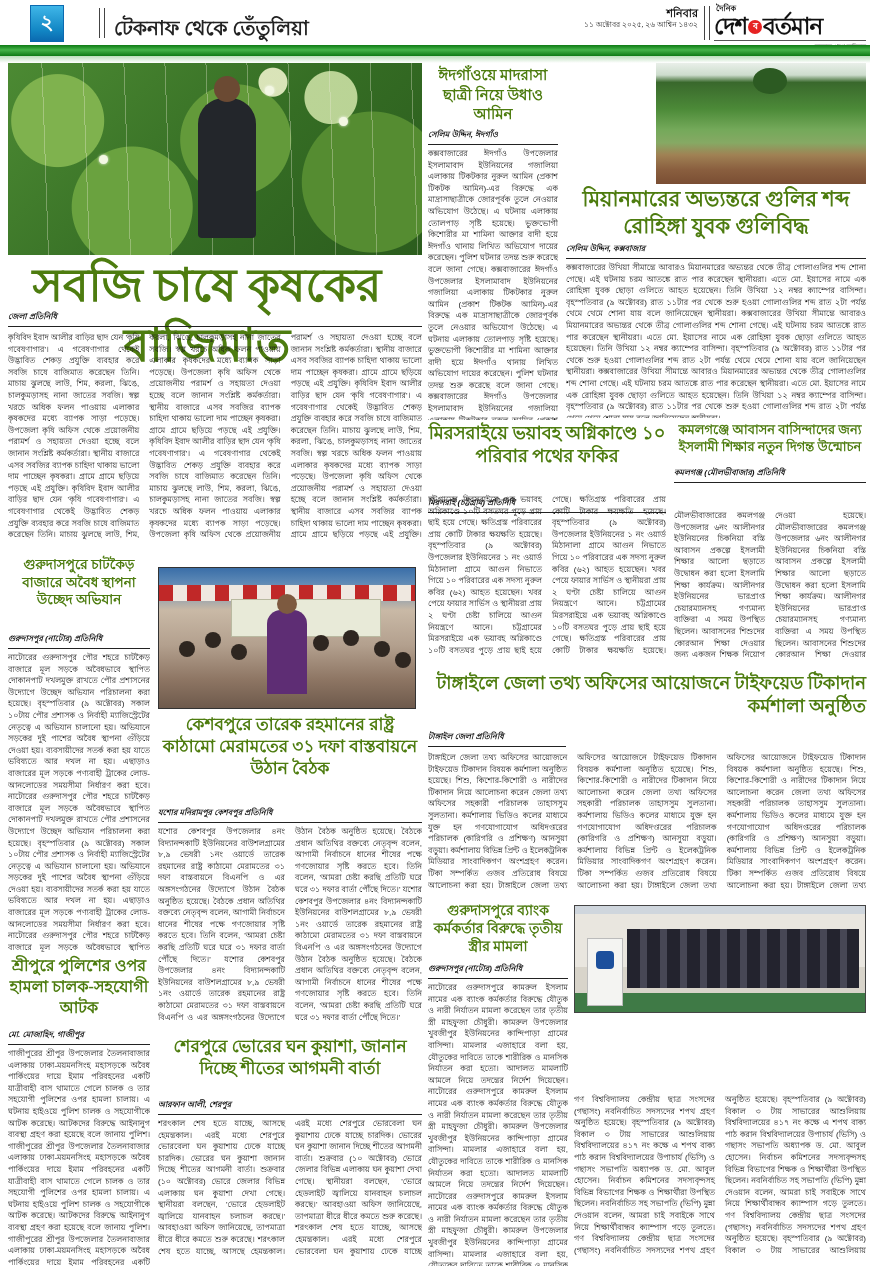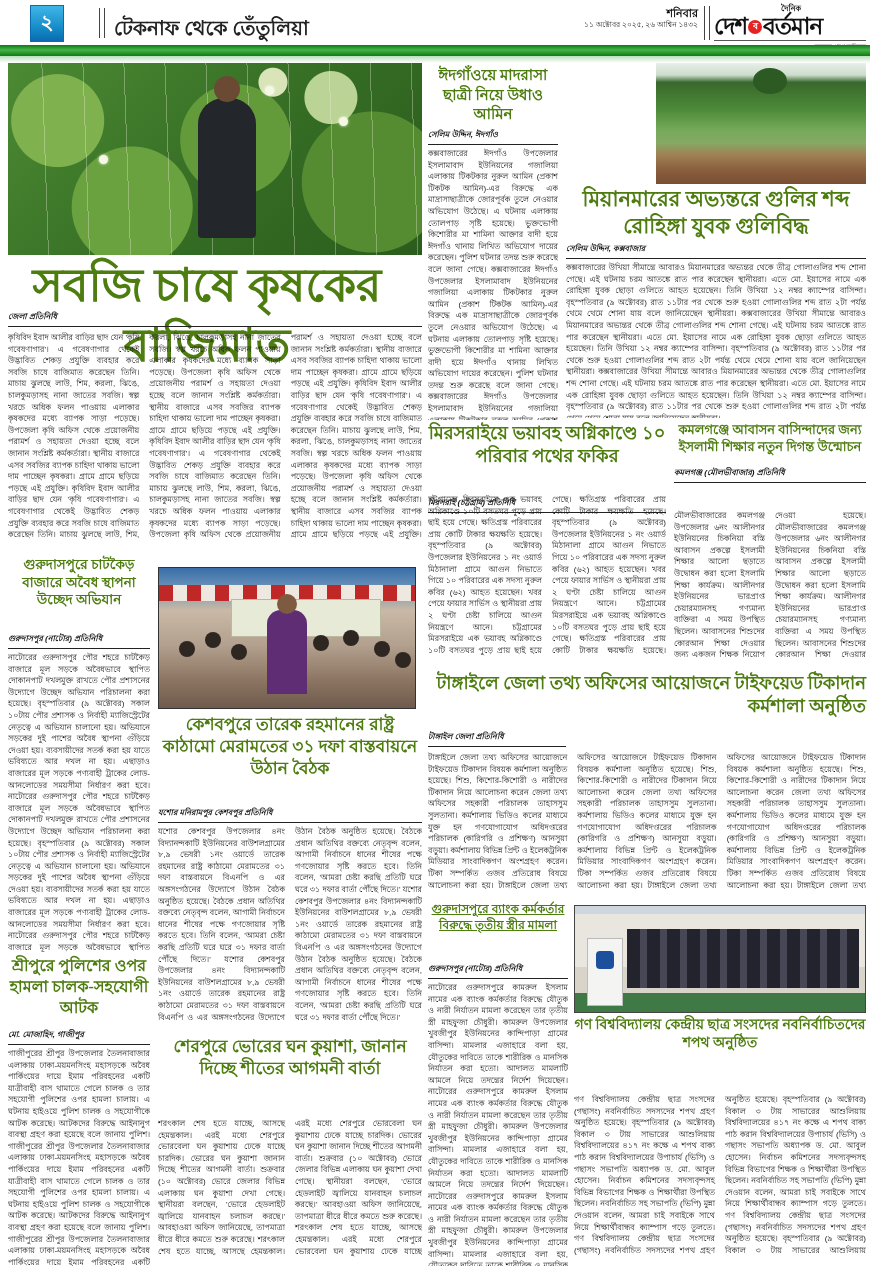--- a/index.html
+++ b/index.html
@@ -11,21 +11,21 @@
      color:#fff;font-size:20px;font-weight:bold;display:flex;align-items:center;justify-content:center;
      border:1px solid #0b6ab0;}
   .dbar{position:absolute;width:4px;border-left:1.5px solid #444;border-right:1.5px solid #444;}
   #sep1{left:99px;top:8px;height:30px;}
   #sep2{left:704px;top:6px;height:34px;}
   #section-title{position:absolute;left:114px;top:13px;font-size:20px;font-weight:bold;color:#222;}
   #dateblock{position:absolute;left:538px;top:6px;width:160px;text-align:right;line-height:1.3;}
   #weekday{font-size:11px;font-weight:bold;}
   #dateline{font-size:7.5px;color:#222;}
   #logoblock{position:absolute;left:714px;top:2px;width:152px;}
-  #logo-prefix{font-size:8px;font-weight:bold;color:#111;display:block;margin-left:2px;text-align:center;}
+  #logo-prefix{font-size:8px;font-weight:bold;color:#111;display:block;margin-left:2px;}
   #logo-main{font-size:23px;font-weight:bold;letter-spacing:-1px;line-height:1;display:flex;align-items:center;gap:1px;}
   #logo-circle{display:inline-flex;width:14px;height:14px;border-radius:50%;background:#e62222;
      color:#fff;font-size:9px;align-items:center;justify-content:center;font-weight:bold;}
   #tagline{display:block;margin-top:2px;border-top:1px solid #555;font-size:6.5px;text-align:right;color:#333;padding-top:1px;}
   #greenbar{position:absolute;left:0;top:45px;width:870px;height:11px;
      background:linear-gradient(180deg,#0e7a14 0%,#45b449 45%,#0e7a14 100%);}
   #greenfade{position:absolute;left:0;top:56px;width:870px;height:7px;
      background:linear-gradient(180deg,#bcdfbc,#ffffff);}
   
   .headline{position:absolute;text-align:center;font-weight:bold;color:#4d7c0f;line-height:1.3;}
@@ -127,20 +127,21 @@
     <div class="head-dot" style="left:92%;top:60%;"></div>
     <div id="speaker">
       <div id="speaker-head"></div>
     </div>
   </div>
   <div class="headline" style="left:158px;top:714px;width:264px;font-size:17px;">কেশবপুরে তারেক রহমানের রাষ্ট্র কাঠামো মেরামতের ৩১ দফা বাস্তবায়নে উঠান বৈঠক</div>
   <div class="byline" style="left:158px;top:806px;width:264px;">যশোর মনিরামপুর কেশবপুর প্রতিনিধি</div>
   <div class="body c2" style="left:158px;top:826px;width:264px;height:204px;">যশোর কেশবপুর উপজেলার ৪নং বিদ্যানন্দকাটি ইউনিয়নের বাউশলগ্রামের ৮,৯ ভেষরী ১নং ওয়ার্ডে তারেক রহমানের রাষ্ট্র কাঠামো মেরামতের ৩১ দফা বাস্তবায়নে বিএনপি ও এর অঙ্গসংগঠনের উদ্যোগে উঠান বৈঠক অনুষ্ঠিত হয়েছে। বৈঠকে প্রধান অতিথির বক্তব্যে নেতৃবৃন্দ বলেন, আগামী নির্বাচনে ধানের শীষের পক্ষে গণজোয়ার সৃষ্টি করতে হবে। তিনি বলেন, 'আমরা চেষ্টা করছি প্রতিটি ঘরে ঘরে ৩১ দফার বার্তা পৌঁছে দিতে।' যশোর কেশবপুর উপজেলার ৪নং বিদ্যানন্দকাটি ইউনিয়নের বাউশলগ্রামের ৮,৯ ভেষরী ১নং ওয়ার্ডে তারেক রহমানের রাষ্ট্র কাঠামো মেরামতের ৩১ দফা বাস্তবায়নে বিএনপি ও এর অঙ্গসংগঠনের উদ্যোগে উঠান বৈঠক অনুষ্ঠিত হয়েছে। বৈঠকে প্রধান অতিথির বক্তব্যে নেতৃবৃন্দ বলেন, আগামী নির্বাচনে ধানের শীষের পক্ষে গণজোয়ার সৃষ্টি করতে হবে। তিনি বলেন, 'আমরা চেষ্টা করছি প্রতিটি ঘরে ঘরে ৩১ দফার বার্তা পৌঁছে দিতে।' যশোর কেশবপুর উপজেলার ৪নং বিদ্যানন্দকাটি ইউনিয়নের বাউশলগ্রামের ৮,৯ ভেষরী ১নং ওয়ার্ডে তারেক রহমানের রাষ্ট্র কাঠামো মেরামতের ৩১ দফা বাস্তবায়নে বিএনপি ও এর অঙ্গসংগঠনের উদ্যোগে উঠান বৈঠক অনুষ্ঠিত হয়েছে। বৈঠকে প্রধান অতিথির বক্তব্যে নেতৃবৃন্দ বলেন, আগামী নির্বাচনে ধানের শীষের পক্ষে গণজোয়ার সৃষ্টি করতে হবে। তিনি বলেন, 'আমরা চেষ্টা করছি প্রতিটি ঘরে ঘরে ৩১ দফার বার্তা পৌঁছে দিতে।'</div>
 
   <div class="headline" style="left:158px;top:1036px;width:264px;font-size:17px;">শেরপুরে ভোরের ঘন কুয়াশা, জানান দিচ্ছে শীতের আগমনী বার্তা</div>
+  <div class="byline" style="left:158px;top:1098px;width:264px;">আরফান আলী, শেরপুর</div>
   <div class="body c2" style="left:158px;top:1118px;width:264px;height:148px;">শরৎকাল শেষ হতে যাচ্ছে, আসছে হেমন্তকাল। এরই মধ্যে শেরপুরে ভোরবেলা ঘন কুয়াশায় ঢেকে যাচ্ছে চারদিক। ভোরের ঘন কুয়াশা জানান দিচ্ছে শীতের আগমনী বার্তা। শুক্রবার (১০ অক্টোবর) ভোরে জেলার বিভিন্ন এলাকায় ঘন কুয়াশা দেখা গেছে। স্থানীয়রা বলছেন, 'ভোরে হেডলাইট জ্বালিয়ে যানবাহন চলাচল করছে।' আবহাওয়া অফিস জানিয়েছে, তাপমাত্রা ধীরে ধীরে কমতে শুরু করেছে। শরৎকাল শেষ হতে যাচ্ছে, আসছে হেমন্তকাল। এরই মধ্যে শেরপুরে ভোরবেলা ঘন কুয়াশায় ঢেকে যাচ্ছে চারদিক। ভোরের ঘন কুয়াশা জানান দিচ্ছে শীতের আগমনী বার্তা। শুক্রবার (১০ অক্টোবর) ভোরে জেলার বিভিন্ন এলাকায় ঘন কুয়াশা দেখা গেছে। স্থানীয়রা বলছেন, 'ভোরে হেডলাইট জ্বালিয়ে যানবাহন চলাচল করছে।' আবহাওয়া অফিস জানিয়েছে, তাপমাত্রা ধীরে ধীরে কমতে শুরু করেছে। শরৎকাল শেষ হতে যাচ্ছে, আসছে হেমন্তকাল। এরই মধ্যে শেরপুরে ভোরবেলা ঘন কুয়াশায় ঢেকে যাচ্ছে চারদিক। ভোরের ঘন কুয়াশা জানান দিচ্ছে শীতের আগমনী বার্তা। শুক্রবার (১০ অক্টোবর) ভোরে জেলার বিভিন্ন এলাকায় ঘন কুয়াশা দেখা গেছে। স্থানীয়রা বলছেন, 'ভোরে হেডলাইট জ্বালিয়ে যানবাহন চলাচল করছে।' আবহাওয়া অফিস জানিয়েছে, তাপমাত্রা ধীরে ধীরে কমতে শুরু করেছে।</div>
 
   <div class="headline" style="left:428px;top:66px;width:130px;font-size:15px;">ঈদগাঁওয়ে মাদরাসা ছাত্রী নিয়ে উধাও আমিন</div>
   <div class="byline" style="left:428px;top:128px;width:130px;">সেলিম উদ্দিন, ঈদগাঁও</div>
   <div class="body" style="left:428px;top:148px;width:130px;height:272px;">কক্সবাজারের ঈদগাঁও উপজেলার ইসলামাবাদ ইউনিয়নের গজালিয়া এলাকায় টিকটকার নুরুল আমিন (প্রকাশ টিকটক আমিন)-এর বিরুদ্ধে এক মাদ্রাসাছাত্রীকে জোরপূর্বক তুলে নেওয়ার অভিযোগ উঠেছে। এ ঘটনায় এলাকায় তোলপাড় সৃষ্টি হয়েছে। ভুক্তভোগী কিশোরীর মা শামিনা আক্তার বাদী হয়ে ঈদগাঁও থানায় লিখিত অভিযোগ দায়ের করেছেন। পুলিশ ঘটনার তদন্ত শুরু করেছে বলে জানা গেছে। কক্সবাজারের ঈদগাঁও উপজেলার ইসলামাবাদ ইউনিয়নের গজালিয়া এলাকায় টিকটকার নুরুল আমিন (প্রকাশ টিকটক আমিন)-এর বিরুদ্ধে এক মাদ্রাসাছাত্রীকে জোরপূর্বক তুলে নেওয়ার অভিযোগ উঠেছে। এ ঘটনায় এলাকায় তোলপাড় সৃষ্টি হয়েছে। ভুক্তভোগী কিশোরীর মা শামিনা আক্তার বাদী হয়ে ঈদগাঁও থানায় লিখিত অভিযোগ দায়ের করেছেন। পুলিশ ঘটনার তদন্ত শুরু করেছে বলে জানা গেছে। কক্সবাজারের ঈদগাঁও উপজেলার ইসলামাবাদ ইউনিয়নের গজালিয়া এলাকায় টিকটকার নুরুল আমিন (প্রকাশ টিকটক আমিন)-এর বিরুদ্ধে এক মাদ্রাসাছাত্রীকে জোরপূর্বক তুলে নেওয়ার অভিযোগ উঠেছে। এ ঘটনায় এলাকায় তোলপাড় সৃষ্টি হয়েছে। ভুক্তভোগী কিশোরীর মা শামিনা আক্তার বাদী হয়ে ঈদগাঁও থানায় লিখিত অভিযোগ দায়ের করেছেন। পুলিশ ঘটনার তদন্ত শুরু করেছে বলে জানা গেছে।</div>
 
   <div class="photo" id="hills-photo">
     <div id="hill-tree"></div>
   </div>
   <div class="headline" style="left:566px;top:186px;width:300px;font-size:21px;">মিয়ানমারের অভ্যন্তরে গুলির শব্দ রোহিঙ্গা যুবক গুলিবিদ্ধ</div>
@@ -152,26 +153,25 @@
   <div class="body c2" style="left:428px;top:494px;width:238px;height:172px;">চট্টগ্রামের মিরসরাইয়ে এক ভয়াবহ অগ্নিকাণ্ডে ১০টি বসতঘর পুড়ে প্রায় ছাই হয়ে গেছে। ক্ষতিগ্রস্ত পরিবারের প্রায় কোটি টাকার ক্ষয়ক্ষতি হয়েছে। বৃহস্পতিবার (৯ অক্টোবর) উপজেলার ইউনিয়নের ১ নং ওয়ার্ড মিঠানালা গ্রামে আগুন নিভাতে গিয়ে ১০ পরিবারের এক সদস্য নুরুল কবির (৬২) আহত হয়েছেন। খবর পেয়ে ফায়ার সার্ভিস ও স্থানীয়রা প্রায় ২ ঘণ্টা চেষ্টা চালিয়ে আগুন নিয়ন্ত্রণে আনে। চট্টগ্রামের মিরসরাইয়ে এক ভয়াবহ অগ্নিকাণ্ডে ১০টি বসতঘর পুড়ে প্রায় ছাই হয়ে গেছে। ক্ষতিগ্রস্ত পরিবারের প্রায় কোটি টাকার ক্ষয়ক্ষতি হয়েছে। বৃহস্পতিবার (৯ অক্টোবর) উপজেলার ইউনিয়নের ১ নং ওয়ার্ড মিঠানালা গ্রামে আগুন নিভাতে গিয়ে ১০ পরিবারের এক সদস্য নুরুল কবির (৬২) আহত হয়েছেন। খবর পেয়ে ফায়ার সার্ভিস ও স্থানীয়রা প্রায় ২ ঘণ্টা চেষ্টা চালিয়ে আগুন নিয়ন্ত্রণে আনে। চট্টগ্রামের মিরসরাইয়ে এক ভয়াবহ অগ্নিকাণ্ডে ১০টি বসতঘর পুড়ে প্রায় ছাই হয়ে গেছে। ক্ষতিগ্রস্ত পরিবারের প্রায় কোটি টাকার ক্ষয়ক্ষতি হয়েছে। বৃহস্পতিবার (৯ অক্টোবর) উপজেলার ইউনিয়নের ১ নং ওয়ার্ড মিঠানালা গ্রামে আগুন নিভাতে গিয়ে ১০ পরিবারের এক সদস্য নুরুল কবির (৬২) আহত হয়েছেন। খবর পেয়ে ফায়ার সার্ভিস ও স্থানীয়রা প্রায় ২ ঘণ্টা চেষ্টা চালিয়ে আগুন নিয়ন্ত্রণে আনে।</div>
 
   <div class="headline" style="left:674px;top:422px;width:192px;font-size:13px;">কমলগঞ্জে আবাসন বাসিন্দাদের জন্য ইসলামী শিক্ষার নতুন দিগন্ত উন্মোচন</div>
   <div class="byline" style="left:674px;top:466px;width:192px;">কমলগঞ্জ (মৌলভীবাজার) প্রতিনিধি</div>
   <div class="body c2" style="left:674px;top:510px;width:192px;height:156px;">মৌলভীবাজারের কমলগঞ্জ উপজেলার ৬নং আলীনগর ইউনিয়নের চিকনিয়া বস্তি আবাসন প্রকল্পে ইসলামী শিক্ষার আলো ছড়াতে উদ্বোধন করা হলো ইসলামি শিক্ষা কার্যক্রম। আলীনগর ইউনিয়নের ভারপ্রাপ্ত চেয়ারম্যানসহ গণ্যমান্য ব্যক্তিরা এ সময় উপস্থিত ছিলেন। আবাসনের শিশুদের কোরআন শিক্ষা দেওয়ার জন্য একজন শিক্ষক নিয়োগ দেওয়া হয়েছে। মৌলভীবাজারের কমলগঞ্জ উপজেলার ৬নং আলীনগর ইউনিয়নের চিকনিয়া বস্তি আবাসন প্রকল্পে ইসলামী শিক্ষার আলো ছড়াতে উদ্বোধন করা হলো ইসলামি শিক্ষা কার্যক্রম। আলীনগর ইউনিয়নের ভারপ্রাপ্ত চেয়ারম্যানসহ গণ্যমান্য ব্যক্তিরা এ সময় উপস্থিত ছিলেন। আবাসনের শিশুদের কোরআন শিক্ষা দেওয়ার জন্য একজন শিক্ষক নিয়োগ দেওয়া হয়েছে। মৌলভীবাজারের কমলগঞ্জ উপজেলার ৬নং আলীনগর ইউনিয়নের চিকনিয়া বস্তি আবাসন প্রকল্পে ইসলামী শিক্ষার আলো ছড়াতে উদ্বোধন করা হলো ইসলামি শিক্ষা কার্যক্রম। আলীনগর ইউনিয়নের ভারপ্রাপ্ত চেয়ারম্যানসহ গণ্যমান্য ব্যক্তিরা এ সময় উপস্থিত ছিলেন। আবাসনের শিশুদের কোরআন শিক্ষা দেওয়ার জন্য একজন শিক্ষক নিয়োগ দেওয়া হয়েছে।</div>
 
   <div class="headline" style="left:428px;top:672px;width:438px;font-size:18px;text-align:right;">টাঙ্গাইলে জেলা তথ্য অফিসের আয়োজনে টাইফয়েড টিকাদান কর্মশালা অনুষ্ঠিত</div>
   <div class="byline" style="left:428px;top:730px;width:138px;">টাঙ্গাইল জেলা প্রতিনিধি</div>
   <div class="body c3" style="left:428px;top:752px;width:438px;height:146px;">টাঙ্গাইলে জেলা তথ্য অফিসের আয়োজনে টাইফয়েড টিকাদান বিষয়ক কর্মশালা অনুষ্ঠিত হয়েছে। শিশু, কিশোর-কিশোরী ও নারীদের টিকাদান নিয়ে আলোচনা করেন জেলা তথ্য অফিসের সহকারী পরিচালক তাহাসসুম সুলতানা। কর্মশালায় ভিডিও কলের মাধ্যমে যুক্ত হন গণযোগাযোগ অধিদপ্তরের পরিচালক (কারিগরি ও প্রশিক্ষণ) আনসুয়া বড়ুয়া। কর্মশালায় বিভিন্ন প্রিন্ট ও ইলেকট্রনিক মিডিয়ার সাংবাদিকগণ অংশগ্রহণ করেন। টিকা সম্পর্কিত গুজব প্রতিরোধ বিষয়ে আলোচনা করা হয়। টাঙ্গাইলে জেলা তথ্য অফিসের আয়োজনে টাইফয়েড টিকাদান বিষয়ক কর্মশালা অনুষ্ঠিত হয়েছে। শিশু, কিশোর-কিশোরী ও নারীদের টিকাদান নিয়ে আলোচনা করেন জেলা তথ্য অফিসের সহকারী পরিচালক তাহাসসুম সুলতানা। কর্মশালায় ভিডিও কলের মাধ্যমে যুক্ত হন গণযোগাযোগ অধিদপ্তরের পরিচালক (কারিগরি ও প্রশিক্ষণ) আনসুয়া বড়ুয়া। কর্মশালায় বিভিন্ন প্রিন্ট ও ইলেকট্রনিক মিডিয়ার সাংবাদিকগণ অংশগ্রহণ করেন। টিকা সম্পর্কিত গুজব প্রতিরোধ বিষয়ে আলোচনা করা হয়। টাঙ্গাইলে জেলা তথ্য অফিসের আয়োজনে টাইফয়েড টিকাদান বিষয়ক কর্মশালা অনুষ্ঠিত হয়েছে। শিশু, কিশোর-কিশোরী ও নারীদের টিকাদান নিয়ে আলোচনা করেন জেলা তথ্য অফিসের সহকারী পরিচালক তাহাসসুম সুলতানা। কর্মশালায় ভিডিও কলের মাধ্যমে যুক্ত হন গণযোগাযোগ অধিদপ্তরের পরিচালক (কারিগরি ও প্রশিক্ষণ) আনসুয়া বড়ুয়া। কর্মশালায় বিভিন্ন প্রিন্ট ও ইলেকট্রনিক মিডিয়ার সাংবাদিকগণ অংশগ্রহণ করেন। টিকা সম্পর্কিত গুজব প্রতিরোধ বিষয়ে আলোচনা করা হয়। টাঙ্গাইলে জেলা তথ্য অফিসের আয়োজনে টাইফয়েড টিকাদান বিষয়ক কর্মশালা অনুষ্ঠিত হয়েছে। শিশু, কিশোর-কিশোরী ও নারীদের টিকাদান নিয়ে আলোচনা করেন জেলা তথ্য অফিসের সহকারী পরিচালক তাহাসসুম সুলতানা। কর্মশালায় ভিডিও কলের মাধ্যমে যুক্ত হন গণযোগাযোগ অধিদপ্তরের পরিচালক (কারিগরি ও প্রশিক্ষণ) আনসুয়া বড়ুয়া। কর্মশালায় বিভিন্ন প্রিন্ট ও ইলেকট্রনিক মিডিয়ার সাংবাদিকগণ অংশগ্রহণ করেন। টিকা সম্পর্কিত গুজব প্রতিরোধ বিষয়ে আলোচনা করা হয়।</div>
 
-  <div class="headline" style="left:428px;top:902px;width:140px;font-size:12px;text-decoration:underline;">গুরুদাসপুরে ব্যাংক কর্মকর্তার বিরুদ্ধে তৃতীয় স্ত্রীর মামলা</div>
+  <div class="headline" style="left:428px;top:902px;width:140px;font-size:14px;">গুরুদাসপুরে ব্যাংক কর্মকর্তার বিরুদ্ধে তৃতীয় স্ত্রীর মামলা</div>
   <div class="byline" style="left:428px;top:962px;width:140px;">গুরুদাসপুর (নাটোর) প্রতিনিধি</div>
   <div class="body" style="left:428px;top:982px;width:140px;height:284px;">নাটোরের গুরুদাসপুরে কামরুল ইসলাম নামের এক ব্যাংক কর্মকর্তার বিরুদ্ধে যৌতুক ও নারী নির্যাতন মামলা করেছেন তার তৃতীয় স্ত্রী মাহফুজা চৌধুরী। কামরুল উপজেলার খুবজীপুর ইউনিয়নের কান্দিপাড়া গ্রামের বাসিন্দা। মামলার এজাহারে বলা হয়, যৌতুকের দাবিতে তাকে শারীরিক ও মানসিক নির্যাতন করা হতো। আদালত মামলাটি আমলে নিয়ে তদন্তের নির্দেশ দিয়েছেন। নাটোরের গুরুদাসপুরে কামরুল ইসলাম নামের এক ব্যাংক কর্মকর্তার বিরুদ্ধে যৌতুক ও নারী নির্যাতন মামলা করেছেন তার তৃতীয় স্ত্রী মাহফুজা চৌধুরী। কামরুল উপজেলার খুবজীপুর ইউনিয়নের কান্দিপাড়া গ্রামের বাসিন্দা। মামলার এজাহারে বলা হয়, যৌতুকের দাবিতে তাকে শারীরিক ও মানসিক নির্যাতন করা হতো। আদালত মামলাটি আমলে নিয়ে তদন্তের নির্দেশ দিয়েছেন। নাটোরের গুরুদাসপুরে কামরুল ইসলাম নামের এক ব্যাংক কর্মকর্তার বিরুদ্ধে যৌতুক ও নারী নির্যাতন মামলা করেছেন তার তৃতীয় স্ত্রী মাহফুজা চৌধুরী। কামরুল উপজেলার খুবজীপুর ইউনিয়নের কান্দিপাড়া গ্রামের বাসিন্দা। মামলার এজাহারে বলা হয়, যৌতুকের দাবিতে তাকে শারীরিক ও মানসিক নির্যাতন করা হতো। আদালত মামলাটি আমলে নিয়ে তদন্তের নির্দেশ দিয়েছেন।</div>
 
   <div class="photo" id="oath-photo">
     <div id="oath-row"></div>
     <div id="podium">
       <div id="podium-logo"></div>
     </div>
   </div>
-  <div class="headline" style="left:574px;top:1016px;width:292px;font-size:14px;">গণ বিশ্ববিদ্যালয় কেন্দ্রীয় ছাত্র সংসদের নবনির্বাচিতদের শপথ অনুষ্ঠিত</div>
   <div class="body c2" style="left:574px;top:1094px;width:292px;height:172px;">গণ বিশ্ববিদ্যালয় কেন্দ্রীয় ছাত্র সংসদের (গছাসং) নবনির্বাচিত সদস্যদের শপথ গ্রহণ অনুষ্ঠিত হয়েছে। বৃহস্পতিবার (৯ অক্টোবর) বিকাল ৩ টায় সাভারের আশুলিয়ায় বিশ্ববিদ্যালয়ের ৪১৭ নং কক্ষে এ শপথ বাক্য পাঠ করান বিশ্ববিদ্যালয়ের উপাচার্য (ভিসি) ও গছাসং সভাপতি অধ্যাপক ড. মো. আবুল হোসেন। নির্বাচন কমিশনের সদস্যবৃন্দসহ বিভিন্ন বিভাগের শিক্ষক ও শিক্ষার্থীরা উপস্থিত ছিলেন। নবনির্বাচিত সহ সভাপতি (ভিপি) মুন্না দেওয়ান বলেন, আমরা চাই সবাইকে সাথে নিয়ে শিক্ষার্থীবান্ধব ক্যাম্পাস গড়ে তুলতে। গণ বিশ্ববিদ্যালয় কেন্দ্রীয় ছাত্র সংসদের (গছাসং) নবনির্বাচিত সদস্যদের শপথ গ্রহণ অনুষ্ঠিত হয়েছে। বৃহস্পতিবার (৯ অক্টোবর) বিকাল ৩ টায় সাভারের আশুলিয়ায় বিশ্ববিদ্যালয়ের ৪১৭ নং কক্ষে এ শপথ বাক্য পাঠ করান বিশ্ববিদ্যালয়ের উপাচার্য (ভিসি) ও গছাসং সভাপতি অধ্যাপক ড. মো. আবুল হোসেন। নির্বাচন কমিশনের সদস্যবৃন্দসহ বিভিন্ন বিভাগের শিক্ষক ও শিক্ষার্থীরা উপস্থিত ছিলেন। নবনির্বাচিত সহ সভাপতি (ভিপি) মুন্না দেওয়ান বলেন, আমরা চাই সবাইকে সাথে নিয়ে শিক্ষার্থীবান্ধব ক্যাম্পাস গড়ে তুলতে। গণ বিশ্ববিদ্যালয় কেন্দ্রীয় ছাত্র সংসদের (গছাসং) নবনির্বাচিত সদস্যদের শপথ গ্রহণ অনুষ্ঠিত হয়েছে। বৃহস্পতিবার (৯ অক্টোবর) বিকাল ৩ টায় সাভারের আশুলিয়ায় বিশ্ববিদ্যালয়ের ৪১৭ নং কক্ষে এ শপথ বাক্য পাঠ করান বিশ্ববিদ্যালয়ের উপাচার্য (ভিসি) ও গছাসং সভাপতি অধ্যাপক ড. মো. আবুল হোসেন। নির্বাচন কমিশনের সদস্যবৃন্দসহ বিভিন্ন বিভাগের শিক্ষক ও শিক্ষার্থীরা উপস্থিত ছিলেন। নবনির্বাচিত সহ সভাপতি (ভিপি) মুন্না দেওয়ান বলেন, আমরা চাই সবাইকে সাথে নিয়ে শিক্ষার্থীবান্ধব ক্যাম্পাস গড়ে তুলতে।</div>
 
 </div>
 
 </body></html>

